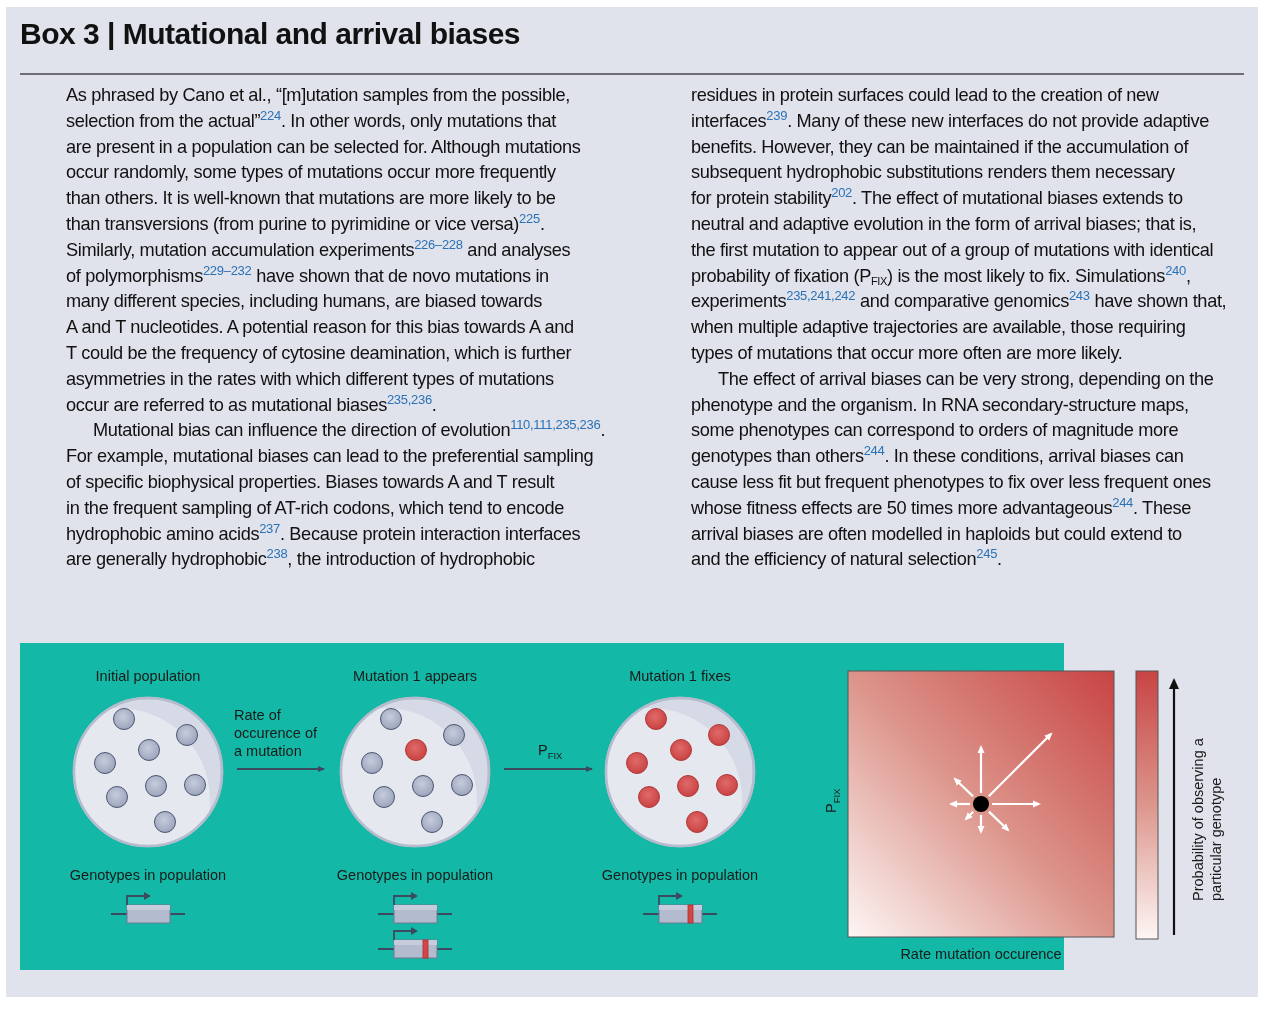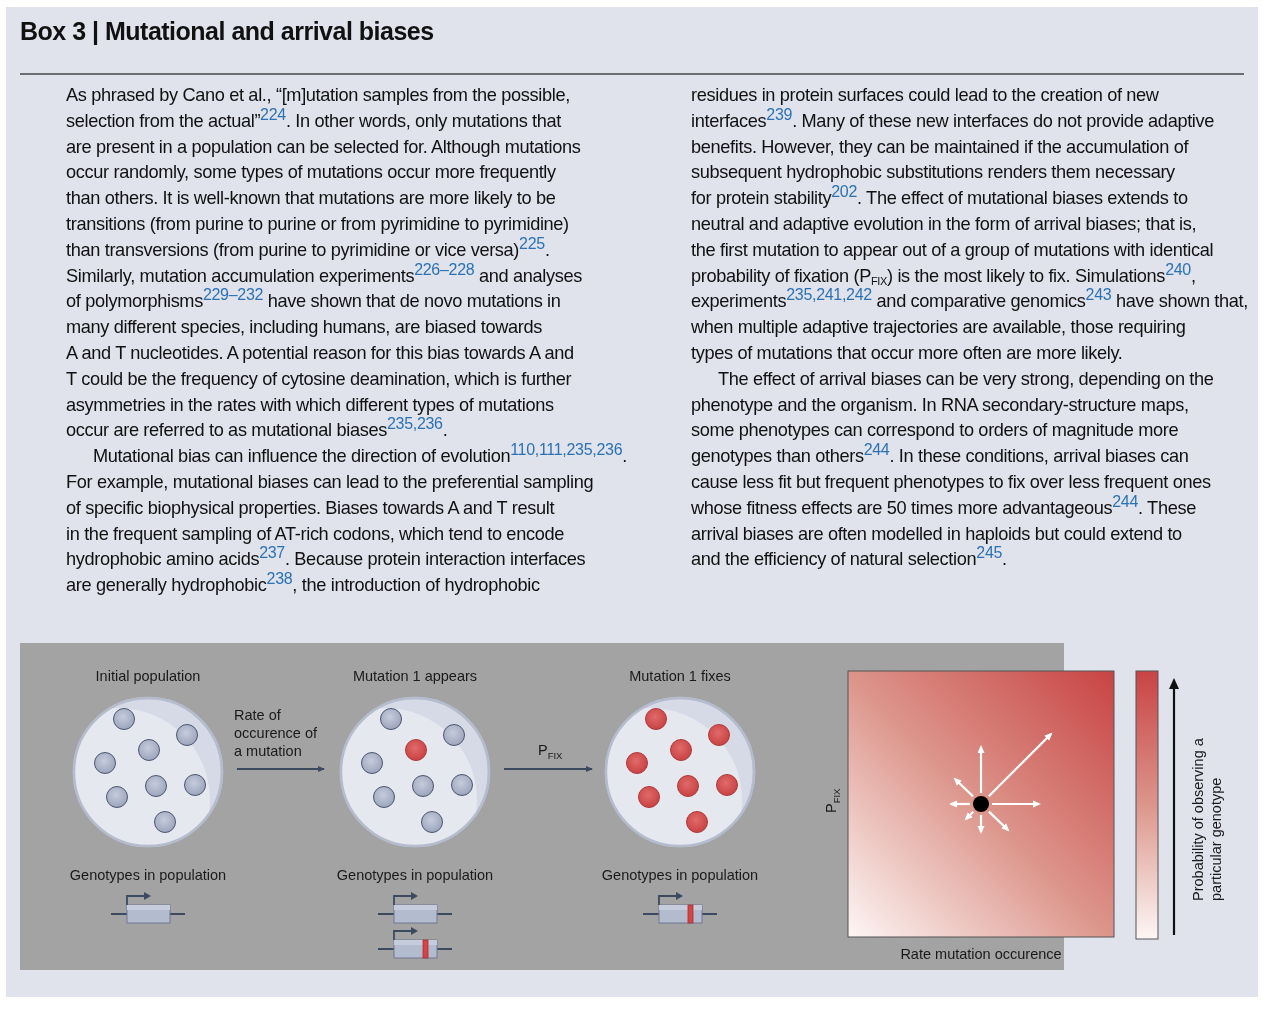--- a/index.html
+++ b/index.html
@@ -1,45 +1,44 @@
 <!DOCTYPE html>
 <html><head>
 <meta charset="utf-8">
 <style>
   html, body { margin: 0; padding: 0; background: #ffffff; }
   body { width: 1273px; height: 1012px; position: relative; overflow: hidden;
          font-family: "Liberation Sans", sans-serif; color: #111; }
   .box { position: absolute; left: 6px; top: 7px; width: 1252px; height: 990px; background: #e0e2ec; }
-  .box-title { position: absolute; left: 14px; top: 10px; font-size: 25px; font-weight: bold;
+  .box-title { position: absolute; left: 14px; top: 10px; font-size: 30px; font-weight: bold;
                letter-spacing: -0.5px; color: #111; margin: 0; white-space: nowrap; }
   .rule { position: absolute; left: 14px; top: 66px; width: 1224px; height: 2px; background: #6d6e73; }
   .col { position: absolute; top: 76px; font-size: 18.2px; line-height: 25.8px; letter-spacing: -0.35px; }
   .col-left { left: 14px; width: 600px; }
   .col-right { left: 639px; width: 605px; }
   .line { display: block; white-space: nowrap; margin-left: 46px; }
-  sup.ref { color: #2a72b5; font-size: 16px; vertical-align: 7px; line-height: 0; letter-spacing: -0.3px; }
+  sup.ref { color: #2a72b5; font-size: 13px; vertical-align: 7px; line-height: 0; letter-spacing: -0.3px; }
   sub.s { font-size: 11px; vertical-align: -3px; line-height: 0; }
-  .figure { position: absolute; left: 14px; top: 636px; width: 1044px; height: 327px; background: #a3a3a3; text-align: right; }
+  .figure { position: absolute; left: 14px; top: 636px; width: 1044px; height: 327px; background: #14b8a6; text-align: right; }
   .figure svg { position: absolute; left: 0; top: 0; }
   .fig-text { font-family: "Liberation Sans", sans-serif; fill: #1a1a1a; }
 </style>
 </head>
 <body>
 
 <div class="box">
   <h1 class="box-title">Box 3 | Mutational and arrival biases</h1>
   <div class="rule"></div>
 
   <div class="col col-left">
       <span class="line"><span>As phrased by Cano et al., “[m]utation samples from the possible,</span></span>
       <span class="line"><span>selection from the actual”</span><sup class="ref">224</sup><span>. In other words, only mutations that</span></span>
       <span class="line"><span>are present in a population can be selected for. Although mutations</span></span>
       <span class="line"><span>occur randomly, some types of mutations occur more frequently</span></span>
       <span class="line"><span>than others. It is well-known that mutations are more likely to be</span></span>
-      <span class="line"><span>transitions (from purine to purine or from pyrimidine to pyrimidine)</span></span>
       <span class="line"><span>than transversions (from purine to pyrimidine or vice versa)</span><sup class="ref">225</sup><span>.</span></span>
       <span class="line"><span>Similarly, mutation accumulation experiments</span><sup class="ref">226–228</sup><span> and analyses</span></span>
       <span class="line"><span>of polymorphisms</span><sup class="ref">229–232</sup><span> have shown that de novo mutations in</span></span>
       <span class="line"><span>many different species, including humans, are biased towards</span></span>
       <span class="line"><span>A and T nucleotides. A potential reason for this bias towards A and</span></span>
       <span class="line"><span>T could be the frequency of cytosine deamination, which is further</span></span>
       <span class="line"><span>asymmetries in the rates with which different types of mutations</span></span>
       <span class="line"><span>occur are referred to as mutational biases</span><sup class="ref">235,236</sup><span>.</span></span>
       <span class="line" style="padding-left: 27px;"><span>Mutational bias can influence the direction of evolution</span><sup class="ref">110,111,235,236</sup><span>.</span></span>
       <span class="line"><span>For example, mutational biases can lead to the preferential sampling</span></span>

